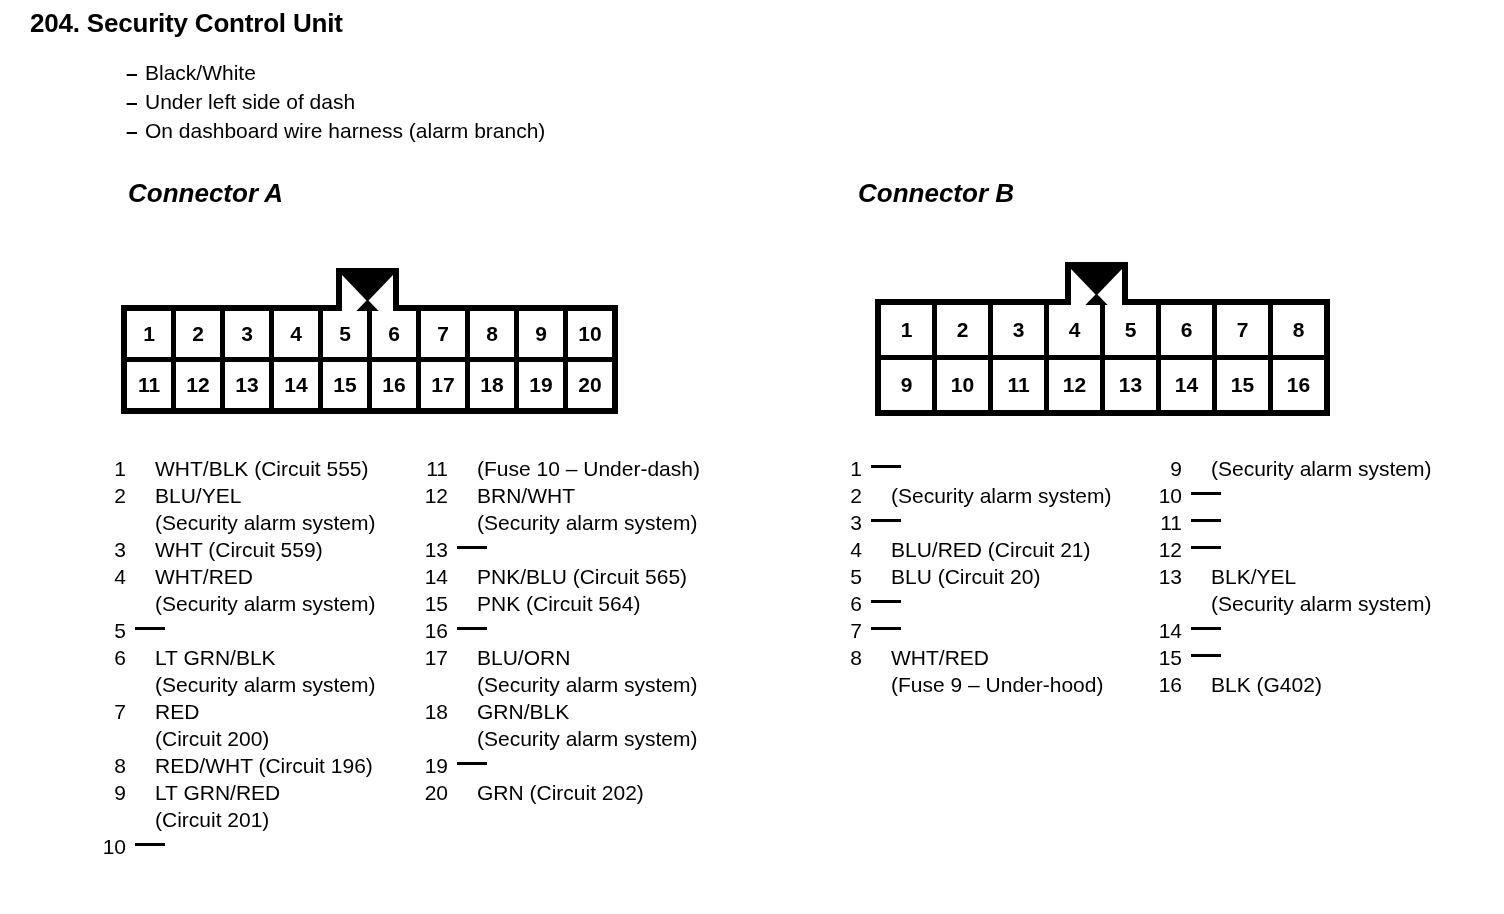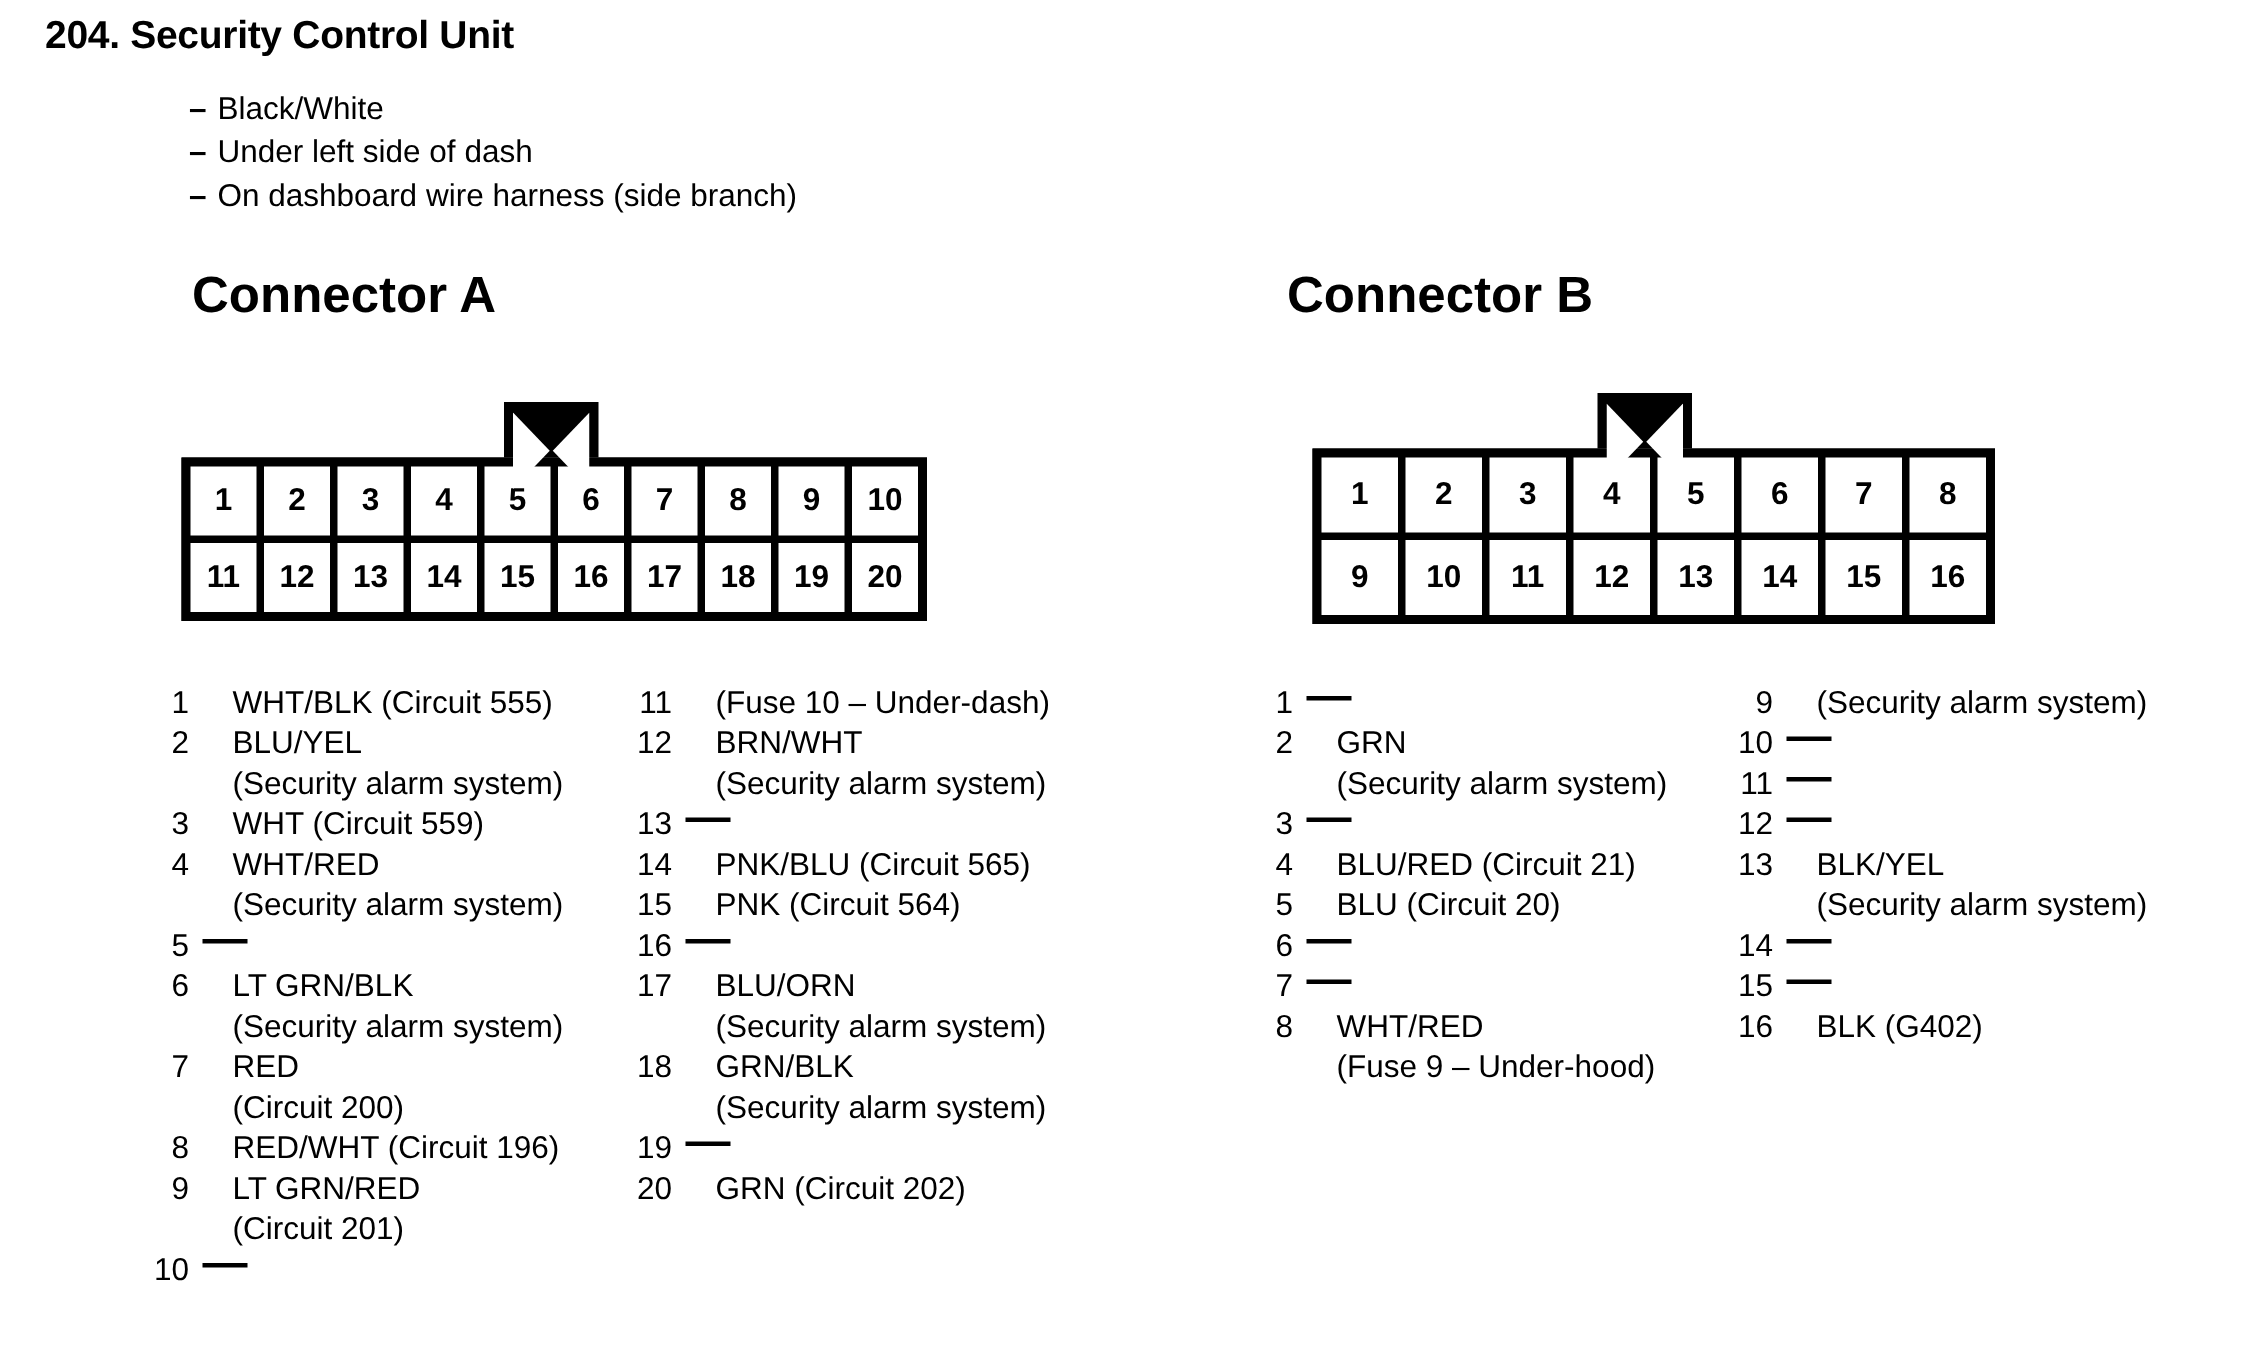--- a/index.html
+++ b/index.html
@@ -40,23 +40,24 @@
   }
   .subtitle-dash {
     font-weight: bold;
     width: 19px;
     flex: none;
   }
 
   
   .connector-heading {
     position: absolute;
-    font-size: 34px;
+    font-size: 26px;
     font-weight: bold;
     white-space: nowrap;
+    font-style: italic;
   }
   #connector-a-heading { left: 128px; top: 178px; }
   #connector-b-heading { left: 858px; top: 178px; }
 
   
   .connector-diagram { position: absolute; }
   #connector-a-diagram { left: 121px; top: 268px; }
   #connector-b-diagram { left: 875px; top: 262px; }
 
   .latch-tab {
@@ -137,21 +138,21 @@
     <div class="subtitle-row">
       <span class="subtitle-dash">–</span>
       <span>Black/White</span>
     </div>
     <div class="subtitle-row">
       <span class="subtitle-dash">–</span>
       <span>Under left side of dash</span>
     </div>
     <div class="subtitle-row">
       <span class="subtitle-dash">–</span>
-      <span>On dashboard wire harness (side branch)</span>
+      <span>On dashboard wire harness (alarm branch)</span>
     </div>
   </div>
 
 <div id="connector-a-heading" class="connector-heading">Connector A</div>
 
 <div id="connector-a-diagram" class="connector-diagram">
   <div class="latch-tab">
     <svg class="bowtie" viewBox="0 0 100 100" preserveAspectRatio="none" aria-hidden="true">
       <polygon points="0,0 48,50 0,100" fill="#ffffff"></polygon>
       <polygon points="100,0 52,50 100,100" fill="#ffffff"></polygon>
@@ -342,21 +343,20 @@
 </div>
 
 <div id="list-b-left" class="pin-list">
     <div class="pin-entry">
       <div class="pin-number">1</div>
       <div class="pin-desc"><span class="pin-desc-empty"></span></div>
     </div>
     <div class="pin-entry">
       <div class="pin-number">2</div>
       <div class="pin-desc">
-        <div class="pin-desc-line">GRN</div>
         <div class="pin-desc-line">(Security alarm system)</div>
       </div>
     </div>
     <div class="pin-entry">
       <div class="pin-number">3</div>
       <div class="pin-desc"><span class="pin-desc-empty"></span></div>
     </div>
     <div class="pin-entry">
       <div class="pin-number">4</div>
       <div class="pin-desc">

